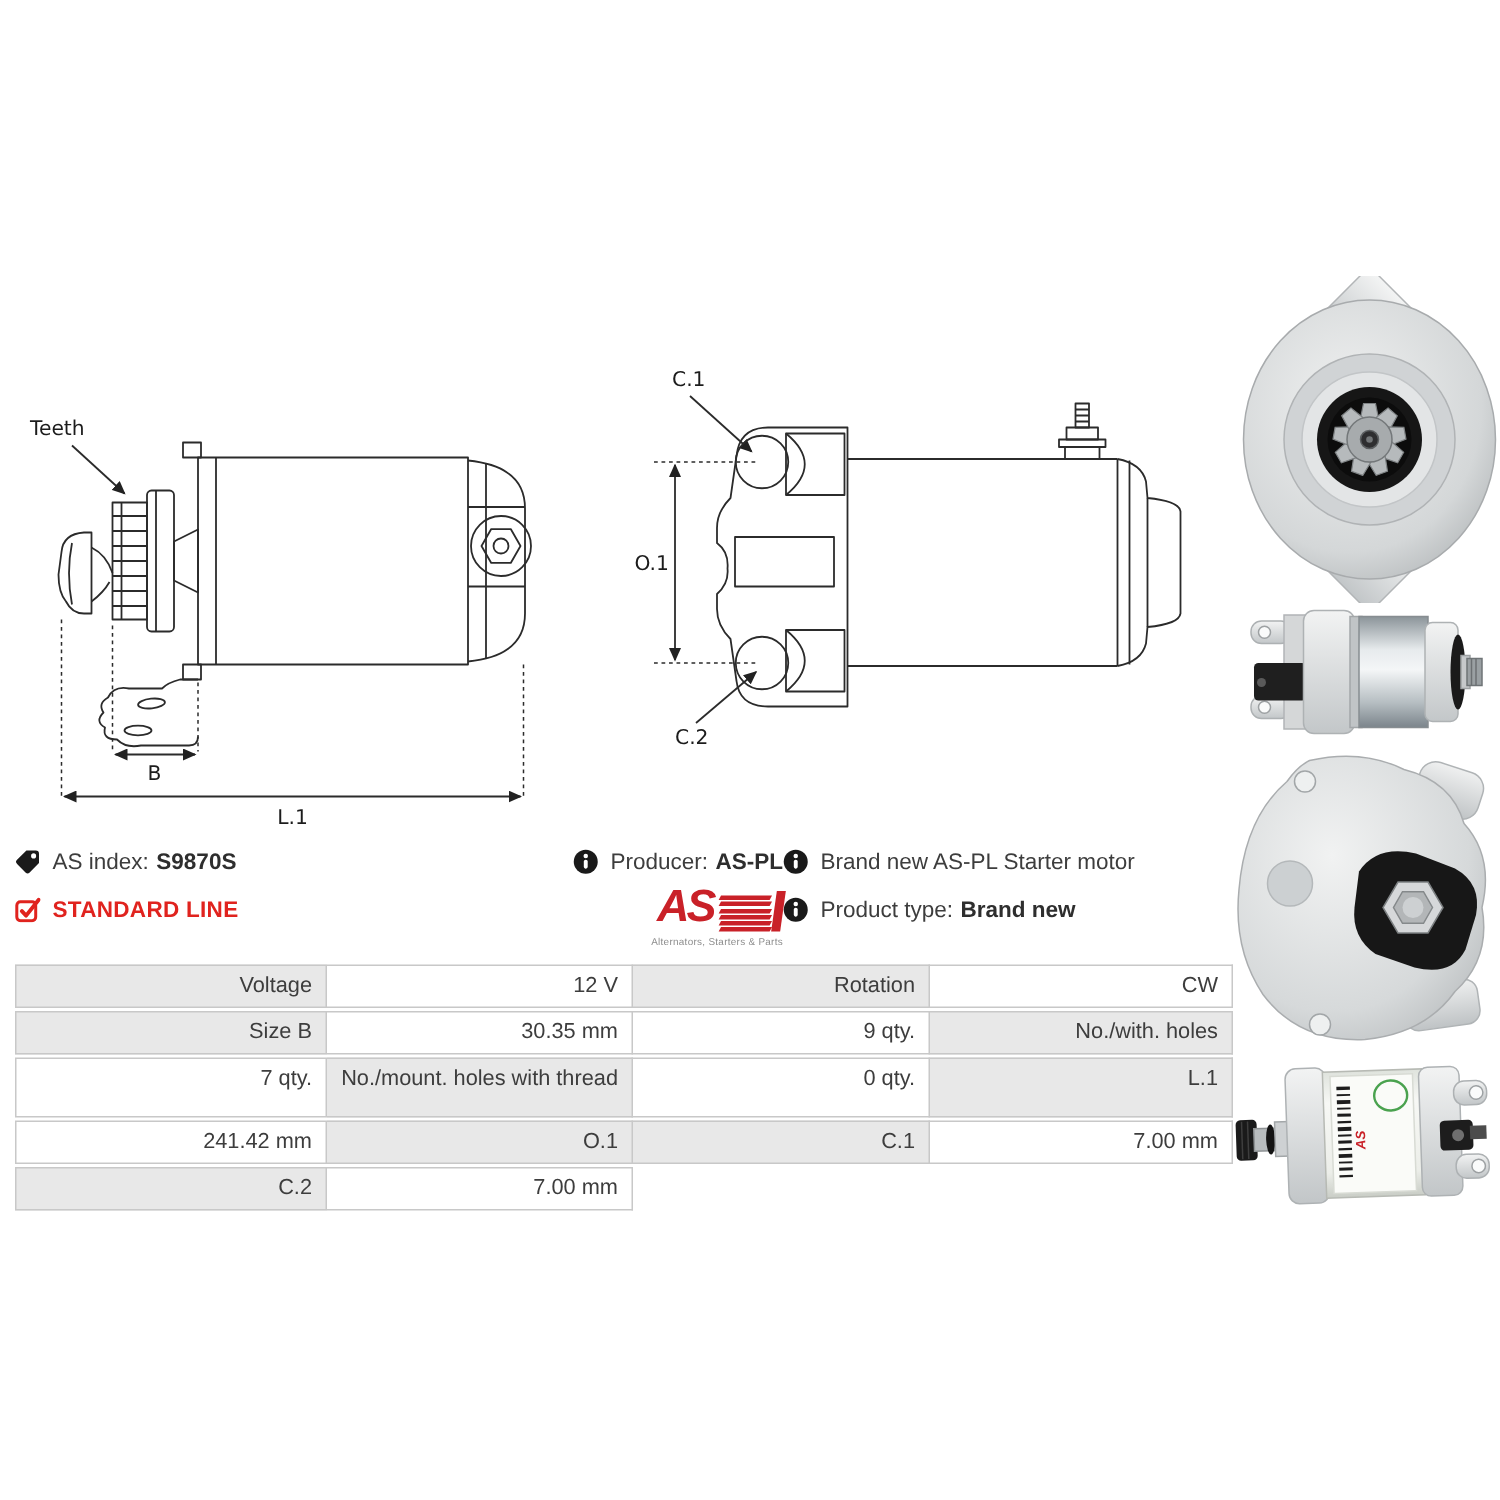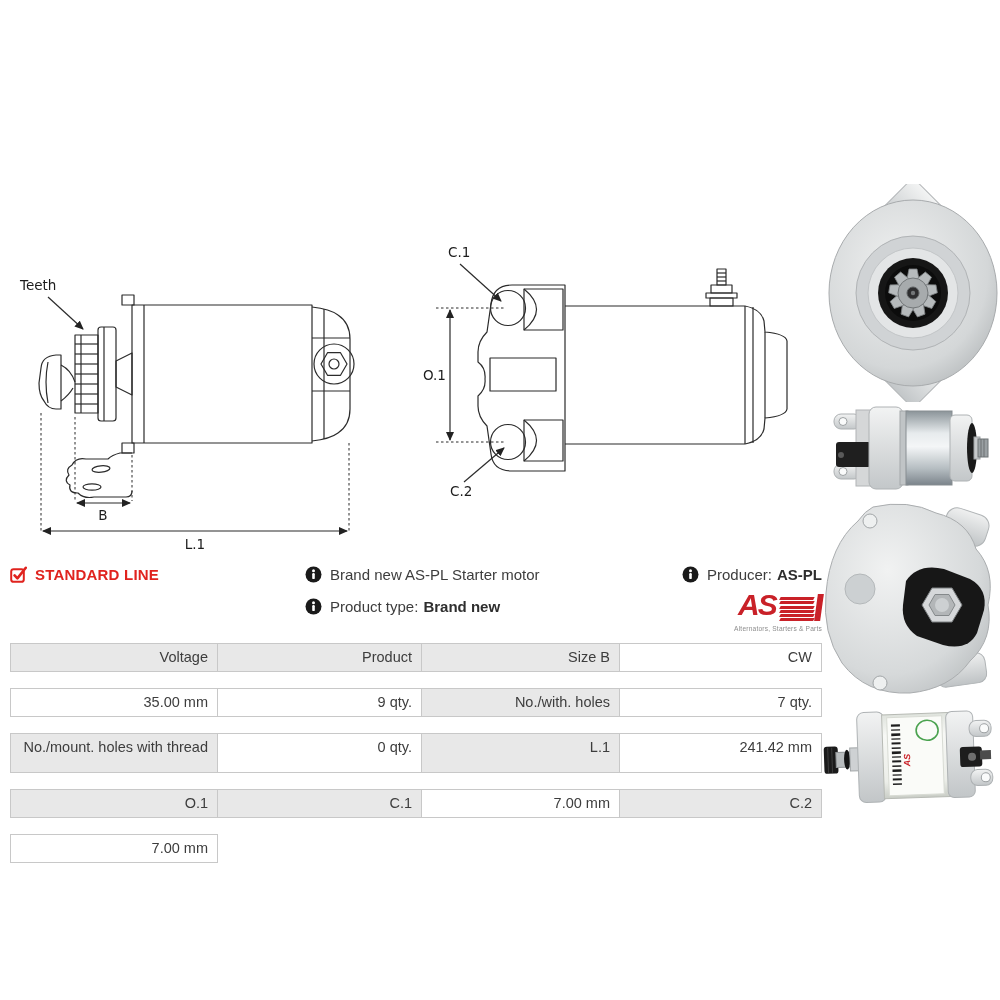--- a/index.html
+++ b/index.html
@@ -36,21 +36,21 @@
   .as-logo .as-txt{position:absolute;left:0;top:-4px;font-style:italic;font-weight:bold;font-size:30px;line-height:30px;color:var(--c-logo_red);letter-spacing:-2px}
   .as-logo .stripes{position:absolute;right:8px;top:3px;width:34px;height:24px;display:flex;flex-direction:column;justify-content:space-between}
   .as-logo .stripes i{display:block;height:2.6px;background:var(--c-logo_red);transform:skewX(-28deg)}
   .as-logo .pole{position:absolute;right:0;top:0;width:6px;height:27px;background:var(--c-logo_red);transform:skewX(-8deg)}
   .as-logo .tagline{font-size:6.6px;color:#8d8d8d;margin-top:1px;letter-spacing:.2px}
 
   
   .spec-table{position:absolute;left:10px;top:643px;width:812px;display:grid;
     grid-template-columns:208px 204px 198px 202px;
     grid-template-rows:29px 29px 40px 29px 29px;
-    row-gap:16px;font-size:14.5px}
+    row-gap:2px;font-size:14.5px}
   .cell{border:1px solid var(--c-table_border);display:flex;justify-content:flex-end;align-items:flex-start;
     padding:5px 9px 0 6px;text-align:right;line-height:1.15;overflow:hidden}
   .cell.lbl{background:var(--c-table_label_bg)}
   .cell.val{background:#fff}
   .cell:nth-child(4n+2),.cell:nth-child(4n+3),.cell:nth-child(4n+4){border-left:none}
 </style>
 </head>
 <body>
 
 <div class="canvas">
@@ -310,46 +310,34 @@
       <rect x="148" y="72" width="22" height="16" rx="7" fill="url(#pm4)" stroke="#adb1b3"></rect>
       <circle cx="163" cy="80" r="4.5" fill="#fafbfb" stroke="#9da1a3"></circle>
       <rect x="138" y="49" width="22" height="20" rx="3" fill="#1d1d1d"></rect>
       <rect x="158" y="53" width="11" height="9" fill="#4c4c4c"></rect>
       <circle cx="150" cy="59" r="4" fill="#6f6f6f"></circle>
     </g>
   </svg>
 
   <div class="info-row">
     <div class="info-col col-a">
+      <div class="info-line">
+        <svg class="ic" viewBox="0 0 17 17">
+          <path d="M1.2,7.4 L7.6,1 L13.8,1 Q16,1 16,3.2 L16,9.4 L9.6,15.8 Q8.4,17 7,15.6 L1.4,10 Q0,8.6 1.2,7.4 Z" fill="#1a1a1a"></path>
+          <circle cx="12.4" cy="4.6" r="1.7" fill="#fff"></circle>
+        </svg>
+        <span>AS index:</span>
+        <span class="val">S9870S</span>
+      </div>
       <div class="info-line standard">
         <svg class="ic" viewBox="0 0 17 17">
           <rect x="1.2" y="3.2" width="12.6" height="12.6" rx="2.4" fill="none" stroke="#e0231e" stroke-width="2"></rect>
           <polyline points="4.6,9.4 7.4,12.4 15.8,1.8" fill="none" stroke="#e0231e" stroke-width="2.6" stroke-linecap="round" stroke-linejoin="round"></polyline>
         </svg>
         <span>STANDARD LINE</span>
-      </div>
-    </div>
-
-    <div class="info-col col-b">
-      <div class="info-line">
-        <svg class="ic" viewBox="0 0 17 17">
-          <circle cx="8.5" cy="8.5" r="8" fill="#1a1a1a"></circle>
-          <circle cx="8.5" cy="4.7" r="1.5" fill="#fff"></circle>
-          <rect x="7.2" y="7.1" width="2.6" height="6" rx="1.2" fill="#fff"></rect>
-        </svg>
-        <span>Brand new AS-PL Starter motor</span>
-      </div>
-      <div class="info-line">
-        <svg class="ic" viewBox="0 0 17 17">
-          <circle cx="8.5" cy="8.5" r="8" fill="#1a1a1a"></circle>
-          <circle cx="8.5" cy="4.7" r="1.5" fill="#fff"></circle>
-          <rect x="7.2" y="7.1" width="2.6" height="6" rx="1.2" fill="#fff"></rect>
-        </svg>
-        <span>Product type:</span>
-        <span class="val">Brand new</span>
       </div>
     </div>
 
     <div class="info-col col-c">
       <div class="info-line">
         <svg class="ic" viewBox="0 0 17 17">
           <circle cx="8.5" cy="8.5" r="8" fill="#1a1a1a"></circle>
           <circle cx="8.5" cy="4.7" r="1.5" fill="#fff"></circle>
           <rect x="7.2" y="7.1" width="2.6" height="6" rx="1.2" fill="#fff"></rect>
         </svg>
@@ -365,29 +353,50 @@
               <i></i>
               <i></i>
               <i></i>
               <i></i>
             </span>
           <span class="pole"></span>
         </div>
         <span class="tagline">Alternators, Starters &amp; Parts</span>
       </div>
     </div>
+
+    <div class="info-col col-b">
+      <div class="info-line">
+        <svg class="ic" viewBox="0 0 17 17">
+          <circle cx="8.5" cy="8.5" r="8" fill="#1a1a1a"></circle>
+          <circle cx="8.5" cy="4.7" r="1.5" fill="#fff"></circle>
+          <rect x="7.2" y="7.1" width="2.6" height="6" rx="1.2" fill="#fff"></rect>
+        </svg>
+        <span>Brand new AS-PL Starter motor</span>
+      </div>
+      <div class="info-line">
+        <svg class="ic" viewBox="0 0 17 17">
+          <circle cx="8.5" cy="8.5" r="8" fill="#1a1a1a"></circle>
+          <circle cx="8.5" cy="4.7" r="1.5" fill="#fff"></circle>
+          <rect x="7.2" y="7.1" width="2.6" height="6" rx="1.2" fill="#fff"></rect>
+        </svg>
+        <span>Product type:</span>
+        <span class="val">Brand new</span>
+      </div>
+    </div>
   </div>
 
   <div class="spec-table">
     <div class="cell lbl">Voltage</div>
-    <div class="cell lbl">Product</div>
+    <div class="cell val">12 V</div>
+    <div class="cell lbl">Rotation</div>
+    <div class="cell val">CW</div>
+
     <div class="cell lbl">Size B</div>
-
-    <div class="cell val">CW</div>
-    <div class="cell val">35.00 mm</div>
+    <div class="cell val">30.35 mm</div>
     <div class="cell val">9 qty.</div>
 
     <div class="cell lbl">No./with. holes</div>
     <div class="cell val">7 qty.</div>
     <div class="cell lbl">No./mount. holes with thread</div>
     <div class="cell val">0 qty.</div>
 
     <div class="cell lbl">L.1</div>
     <div class="cell val">241.42 mm</div>
     <div class="cell lbl">O.1</div>

